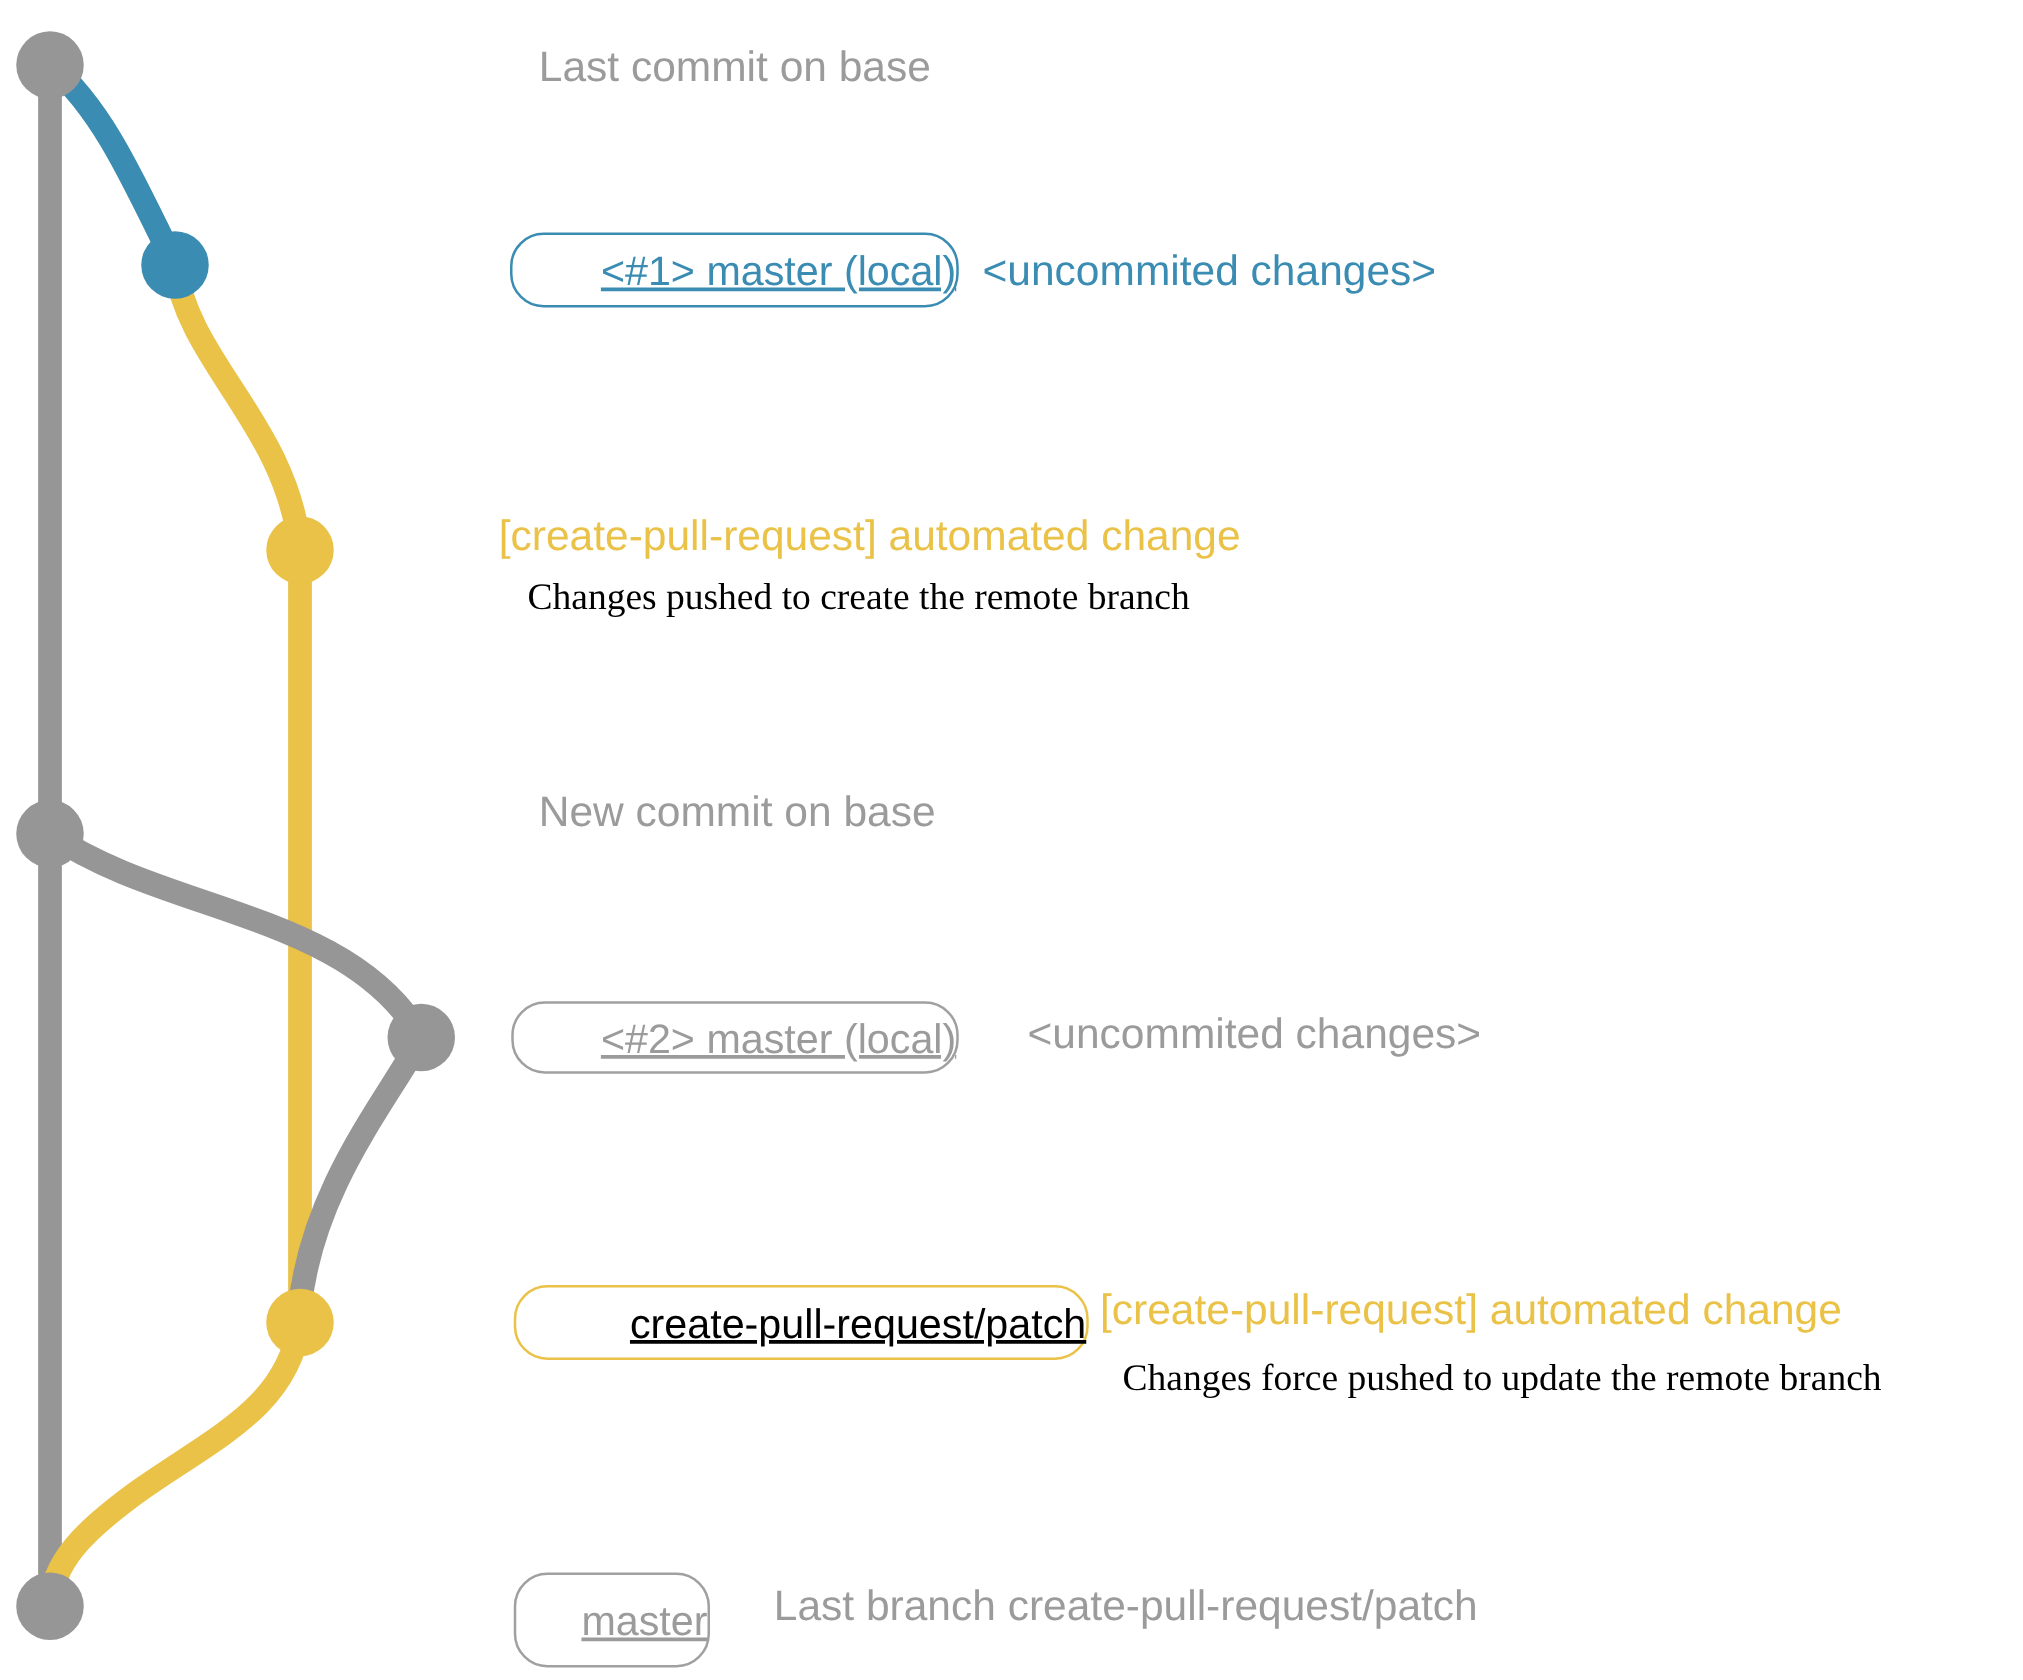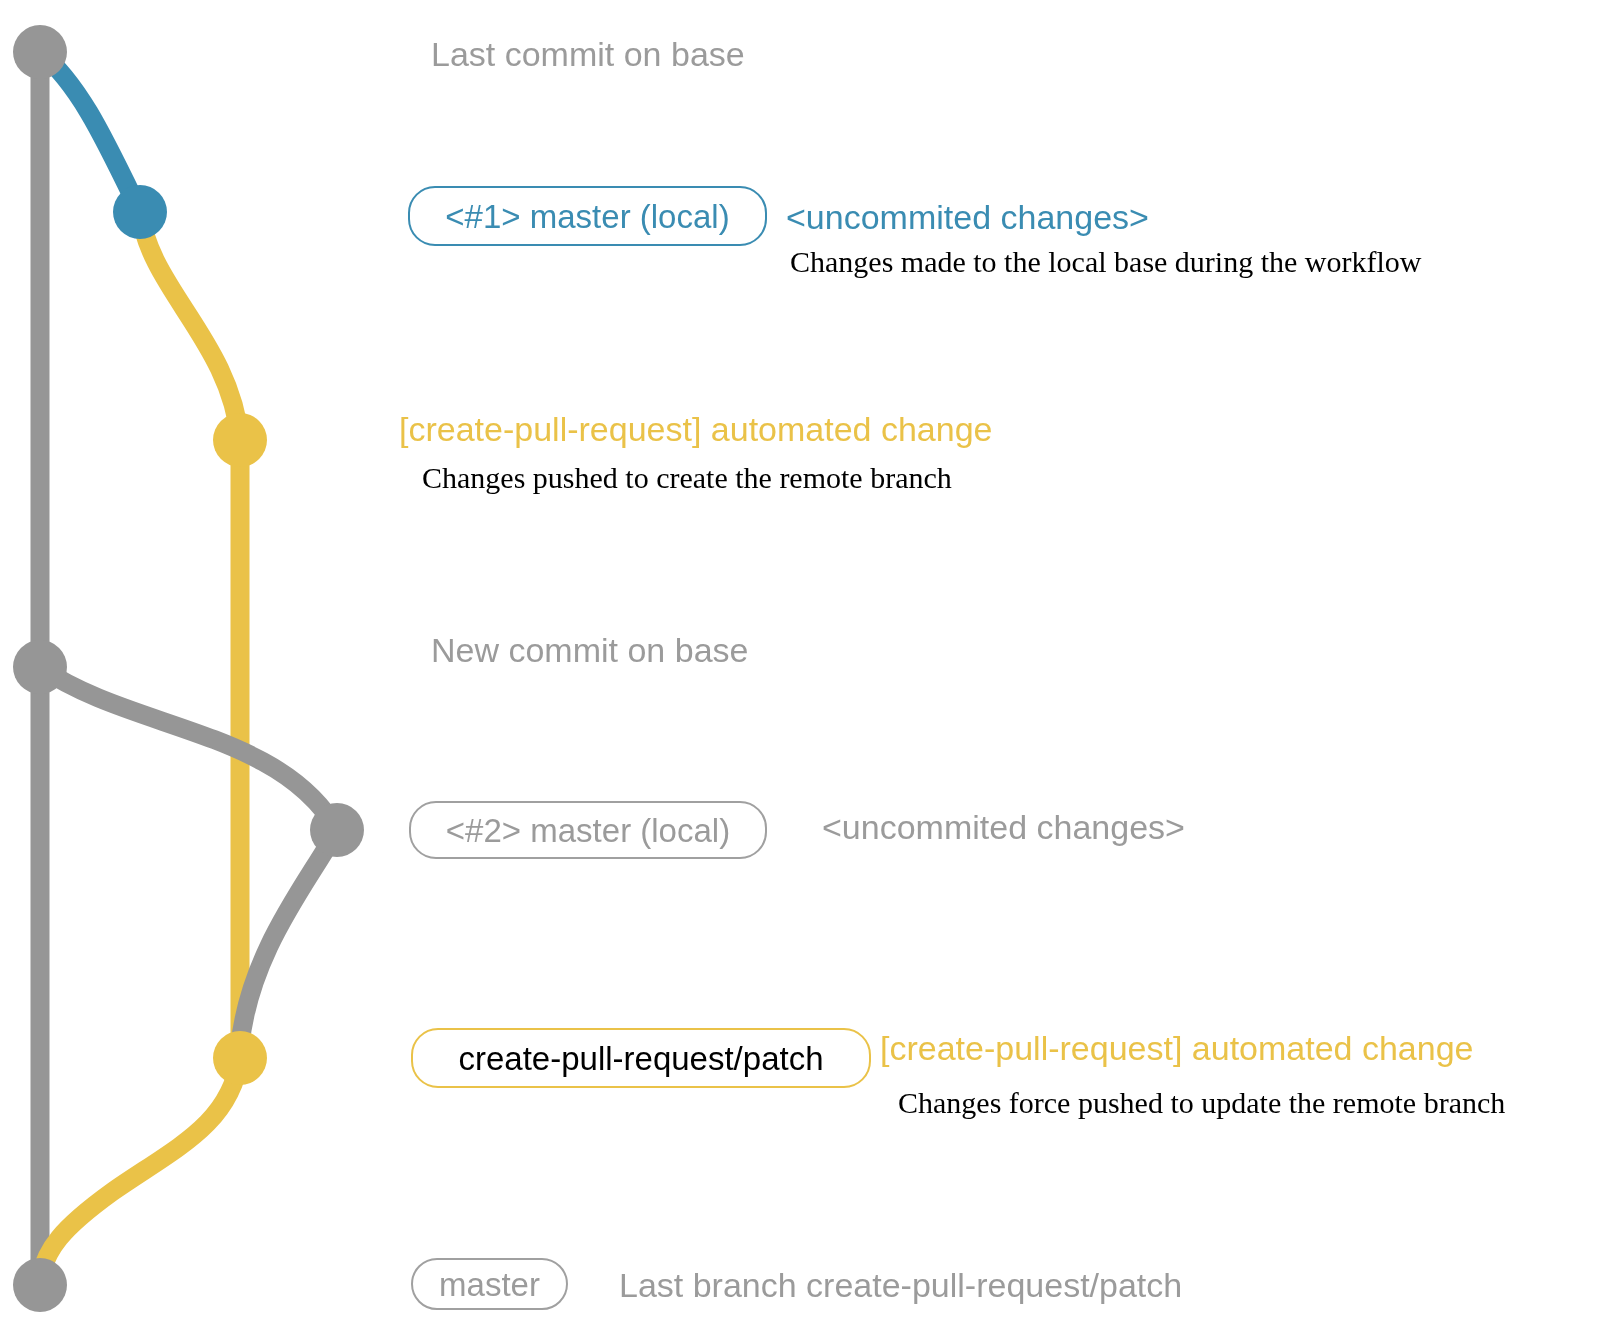--- a/index.html
+++ b/index.html
@@ -10,23 +10,24 @@
   .graph { position:absolute; left:0; top:0; width:1618px; height:1344px; }
 
   .lbl { position:absolute; white-space:nowrap; line-height:1; }
   .sans  { font-size:34px; }
   .serif { font-family:"Liberation Serif", serif; font-size:30px; color:#000000; }
   .gray-t   { color:#9b9b9b;margin-left:32px; }
   .blue-t   { color:#3a8cb2; }
   .yellow-t { color:#eac248; }
 
   .tagbox {
-    position:absolute; display:flex; align-items:center; justify-content:center;
+    position:absolute; display:flex; align-items:center; justify-content:flex-end;
     border-radius:27px; font-size:33px; line-height:1; background:#ffffff;
     box-sizing:border-box;
+    text-decoration:underline;
   }
   .tag-blue   { border:2.5px solid #3a8cb2; color:#3a8cb2; }
   .tag-gray   { border:2.5px solid #a0a0a0; color:#9b9b9b; }
   .tag-yellow { border:2.5px solid #eac248; color:#000000; }
 
   
   #h-last { left:399px; top:37px; }
   #h-new  { left:399px; top:633px; }
 
   
@@ -42,21 +43,21 @@
   #box-3  { left:409px; top:801px; width:358px; height:58px; }
   #side-3 { left:790px; top:810px; }
   #cap-3  { left:790px; top:862px; }
 
   
   #box-4  { left:411px; top:1028px; width:460px; height:60px; }
   #side-4 { left:880px; top:1031px; }
   #cap-4  { left:898px; top:1088px; }
 
   
-  #box-5  { left:411px; top:1258px; width:157px; height:52px; }
+  #box-5  { left:411px; top:1258px; width:157px; height:76px; }
   #side-5 { left:587px; top:1268px; }
 </style>
 </head>
 <body>
 
 <div class="stage">
 
   <svg class="graph" viewBox="0 0 1618 1344" xmlns="http://www.w3.org/2000/svg">
       <path d="M 40 52 L 40 1285" fill="none" stroke="#969696" stroke-width="19" stroke-linecap="round"></path>
       <path d="M 140 212 C 150 290 230 340 240 440 L 240 1058 C 230 1125 175 1148 112 1192 C 65 1226 42 1250 40 1285" fill="none" stroke="#eac248" stroke-width="19" stroke-linecap="round"></path>
@@ -71,21 +72,20 @@
       <circle cx="240" cy="1058" r="27" fill="#eac248"></circle>
       <circle cx="40" cy="1285" r="27" fill="#969696"></circle>
     </svg>
 
   <div class="lbl sans gray-t" id="h-last">Last commit on base</div>
 
   <div class="tagbox tag-blue" id="box-1">
     <span>&lt;#1&gt; master (local)</span>
   </div>
   <div class="lbl sans blue-t" id="side-1">&lt;uncommited changes&gt;</div>
-  <div class="lbl serif" id="cap-1">Changes made to the local base during the workflow</div>
 
   <div class="lbl sans yellow-t" id="title-2">[create-pull-request] automated change</div>
   <div class="lbl sans gray-t" id="h-new">New commit on base</div>
 
   <div class="lbl serif" id="cap-2">Changes pushed to create the remote branch</div>
 
   <div class="tagbox tag-gray" id="box-3">
     <span>&lt;#2&gt; master (local)</span>
   </div>
   <div class="lbl sans gray-t" id="side-3">&lt;uncommited changes&gt;</div>

